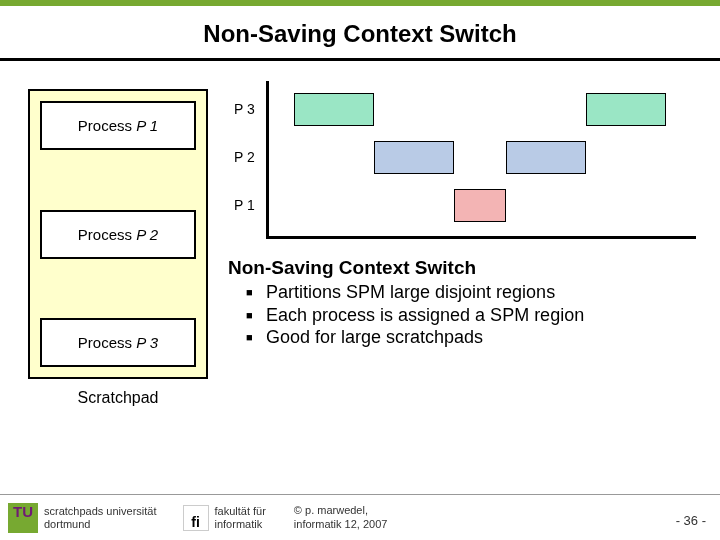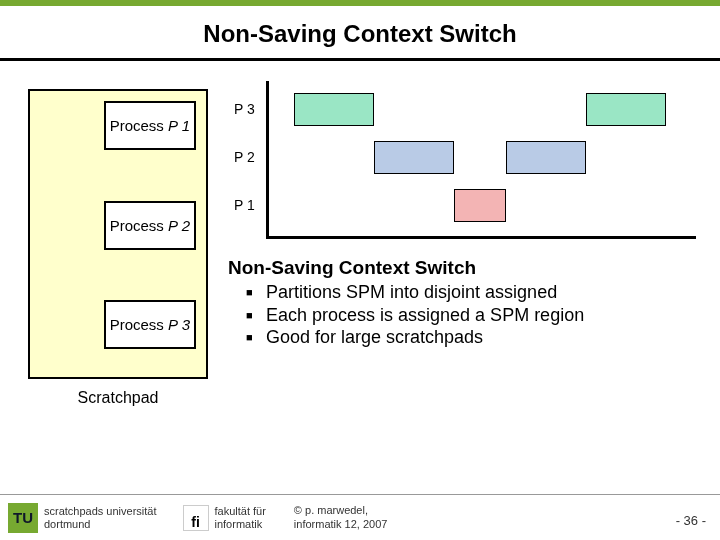--- a/index.html
+++ b/index.html
@@ -18,26 +18,25 @@
   .main {
     display: flex;
     padding: 28px 20px 0 28px;
     gap: 20px;
   }
   
   .scratch-col { width: 180px; }
   .scratch-outer {
     border: 2px solid #000;
     background: #ffffcc;
-    padding: 10px 10px 28px 10px;
+    padding: 10px 10px 10px 10px;
     height: 290px;
     display: flex;
     flex-direction: column;
     justify-content: space-between;
-    align-items: flex-end;
   }
   .proc-box {
     border: 2px solid #000;
     background: #fff;
     text-align: center;
     padding: 14px 4px;
     font-size: 15px;
   }
   .proc-box .pnum { font-style: italic; }
   .scratch-label {
@@ -103,25 +102,24 @@
     height: 46px;
     border-top: 1px solid #999;
     display: flex;
     align-items: center;
     font-size: 11px;
     color: #333;
   }
   .tu-logo {
     width: 30px; height: 30px;
     background: #77a931;
-    color: #0f172a;
+    color: #701a75;
     font-weight: bold;
     font-size: 15px;
     display: flex;
-    align-items: center;
     justify-content: center;
     margin: 0 6px 0 8px;
     position: relative;
   }
   .uni-text { line-height: 1.1; }
   .fi-logo {
     width: 26px; height: 26px;
     background: #fff;
     color: #000000;
     border: 1px solid #ccc;
@@ -182,21 +180,21 @@
 
       <div class="grow-label" style="top:108px">P 1</div>
       <div class="grow" style="top:100px">
         <div class="seg c-rose" style="left:186px;width:52px"></div>
       </div>
     </div>
 
     <div class="bullets">
       <h2>Non-Saving Context Switch</h2>
       <ul>
-        <li>Partitions SPM into disjoint assigned</li>
+        <li>Partitions SPM large disjoint regions</li>
         <li>Each process is assigned a SPM region</li>
         <li>Good for large scratchpads</li>
       </ul>
     </div>
   </div>
 </div>
 
 <div class="footer">
   <div class="tu-logo">
     <span>TU</span>

